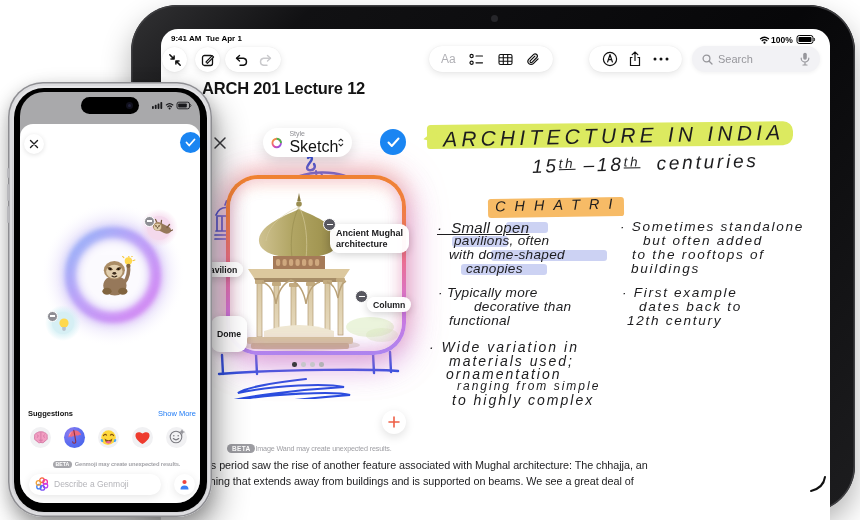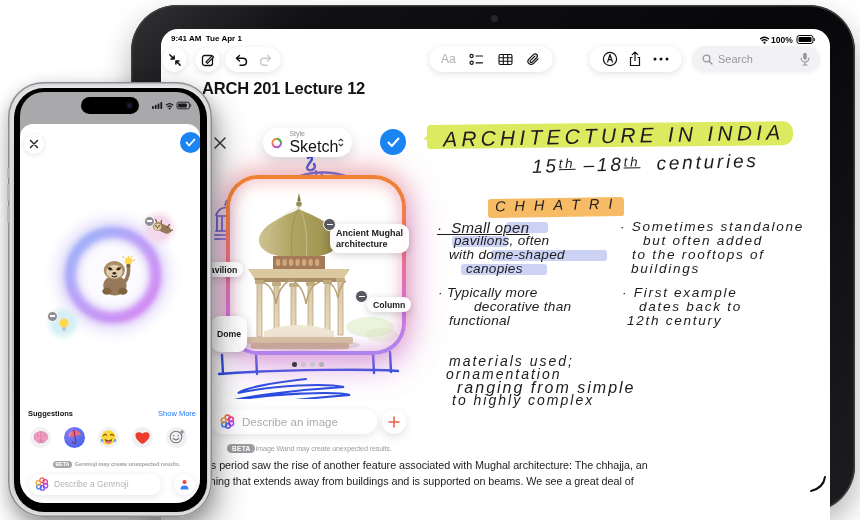--- a/index.html
+++ b/index.html
@@ -146,23 +146,24 @@
         <div class="abs" style="left:291px; top:207px; width:56px; height:11px; background:#ccd2f3; border-radius:3px;"></div>
         <div class="abs" style="left:330px; top:221px; width:116px; height:11px; background:#ccd2f3; border-radius:3px;"></div>
         <div class="abs" style="left:300px; top:235px; width:86px; height:11px; background:#ccd2f3; border-radius:3px;"></div>
         <div class="hw abs" style="left:276px; top:190px; font-size:15px; letter-spacing:0.3px;text-decoration:underline;">·&nbsp; Small open</div>
         <div class="hw abs" style="left:293px; top:204px; font-size:13.6px; letter-spacing:0.3px;">pavilions, often</div>
         <div class="hw abs" style="left:288px; top:218px; font-size:13.6px; letter-spacing:0.3px;">with dome-shaped</div>
         <div class="hw abs" style="left:305px; top:232px; font-size:13.6px; letter-spacing:0.3px;">canopies</div>
         <div class="hw abs" style="left:277px; top:256px; font-size:13.6px; letter-spacing:0.3px;">·&nbsp;Typically more</div>
         <div class="hw abs" style="left:313px; top:270px; font-size:13.6px; letter-spacing:0.3px;">decorative than</div>
         <div class="hw abs" style="left:288px; top:284px; font-size:13.6px; letter-spacing:0.3px;">functional</div>
+        <div class="hw abs" style="left:268px; top:310px; font-size:14px; letter-spacing:2px;">·&nbsp;Wide variation in</div>
         <div class="hw abs" style="left:288px; top:324px; font-size:14px; letter-spacing:2px;">materials used;</div>
         <div class="hw abs" style="left:285px; top:337px; font-size:14px; letter-spacing:2px;">ornamentation</div>
-        <div class="hw abs" style="left:296px; top:350px; font-size:16px; letter-spacing:2px;">ranging from simple</div>
+        <div class="hw abs" style="left:296px; top:350px; font-size:12px; letter-spacing:2px;">ranging from simple</div>
         <div class="hw abs" style="left:291px; top:363px; font-size:14px; letter-spacing:2px;">to highly complex</div>
 
         <div class="hw abs" style="left:459px; top:190px; font-size:13.6px; letter-spacing:1.7px;">·&nbsp;Sometimes standalone</div>
         <div class="hw abs" style="left:482px; top:204px; font-size:13.6px; letter-spacing:1.7px;">but often added</div>
         <div class="hw abs" style="left:471px; top:218px; font-size:13.6px; letter-spacing:1.7px;">to the rooftops of</div>
         <div class="hw abs" style="left:470px; top:232px; font-size:13.6px; letter-spacing:1.7px;">buildings</div>
         <div class="hw abs" style="left:461px; top:256px; font-size:13.6px; letter-spacing:1.7px;">·&nbsp;First example</div>
         <div class="hw abs" style="left:478px; top:270px; font-size:13.6px; letter-spacing:1.7px;">dates back to</div>
         <div class="hw abs" style="left:466px; top:284px; font-size:13.6px; letter-spacing:1.7px;">12th century</div>
 
@@ -303,33 +304,20 @@
           <svg width="8" height="13" viewBox="0 0 9 14" style="margin-left:auto;">
               <path d="M1.5 4.5 L4.5 1.5 L7.5 4.5 M1.5 9.5 L4.5 12.5 L7.5 9.5" fill="none" stroke="#222" stroke-width="1.6" stroke-linecap="round" stroke-linejoin="round"></path>
             </svg>
         </div>
         <div class="abs" style="left:219px; top:100px; width:26px; height:26px; border-radius:50%; background:#1a85f2; display:flex; align-items:center; justify-content:center;">
           <svg width="13" height="11" viewBox="0 0 13 11">
               <path d="M1.5 5.5 L4.8 9 L11.5 1.5" fill="none" stroke="#fff" stroke-width="2" stroke-linecap="round" stroke-linejoin="round"></path>
             </svg>
         </div>
 
-        <div class="pill" style="left:50px; top:380px; width:166px; height:25px; justify-content:flex-start; padding:0 9px; box-shadow:0 3px 10px rgba(0,0,0,.10);">
-          <svg width="15" height="15" viewBox="0 0 15 15">
-            <g fill="none" stroke-width="1.5">
-                <circle cx="7.5" cy="3.4" r="2.4" stroke="#f7643c"></circle>
-                <circle cx="10.9" cy="5.3" r="2.4" stroke="#f0389b"></circle>
-                <circle cx="11.2" cy="9.3" r="2.4" stroke="#c43cf0"></circle>
-                <circle cx="8" cy="11.7" r="2.4" stroke="#7a52f4"></circle>
-                <circle cx="4.3" cy="10.4" r="2.4" stroke="#3c7ef4"></circle>
-                <circle cx="3.7" cy="6.3" r="2.4" stroke="#f0a23c"></circle>
-              </g>
-          </svg>
-          <span style="font-size:11.5px; color:#ababb0; margin-left:7px;">Describe an image</span>
-        </div>
         <div class="pill" style="left:221px; top:381px; width:24px; height:24px; box-shadow:0 3px 10px rgba(0,0,0,.12);">
           <svg width="12" height="12" viewBox="0 0 12 12">
               <path d="M6 1 V11 M1 6 H11" stroke="#ee5f46" stroke-width="1.6" stroke-linecap="round"></path>
             </svg>
         </div>
         <div class="abs" style="left:66px; top:415px; display:flex; align-items:center;">
           <span style="background:#9d9da2; color:#fff; font-size:6.5px; font-weight:700; border-radius:6px; padding:1px 5px; letter-spacing:0.3px;">BETA</span>
           <span style="font-size:7.2px; color:#9d9da2; margin-left:0; letter-spacing:-0.15px;">Image Wand may create unexpected results.</span>
         </div>
 

